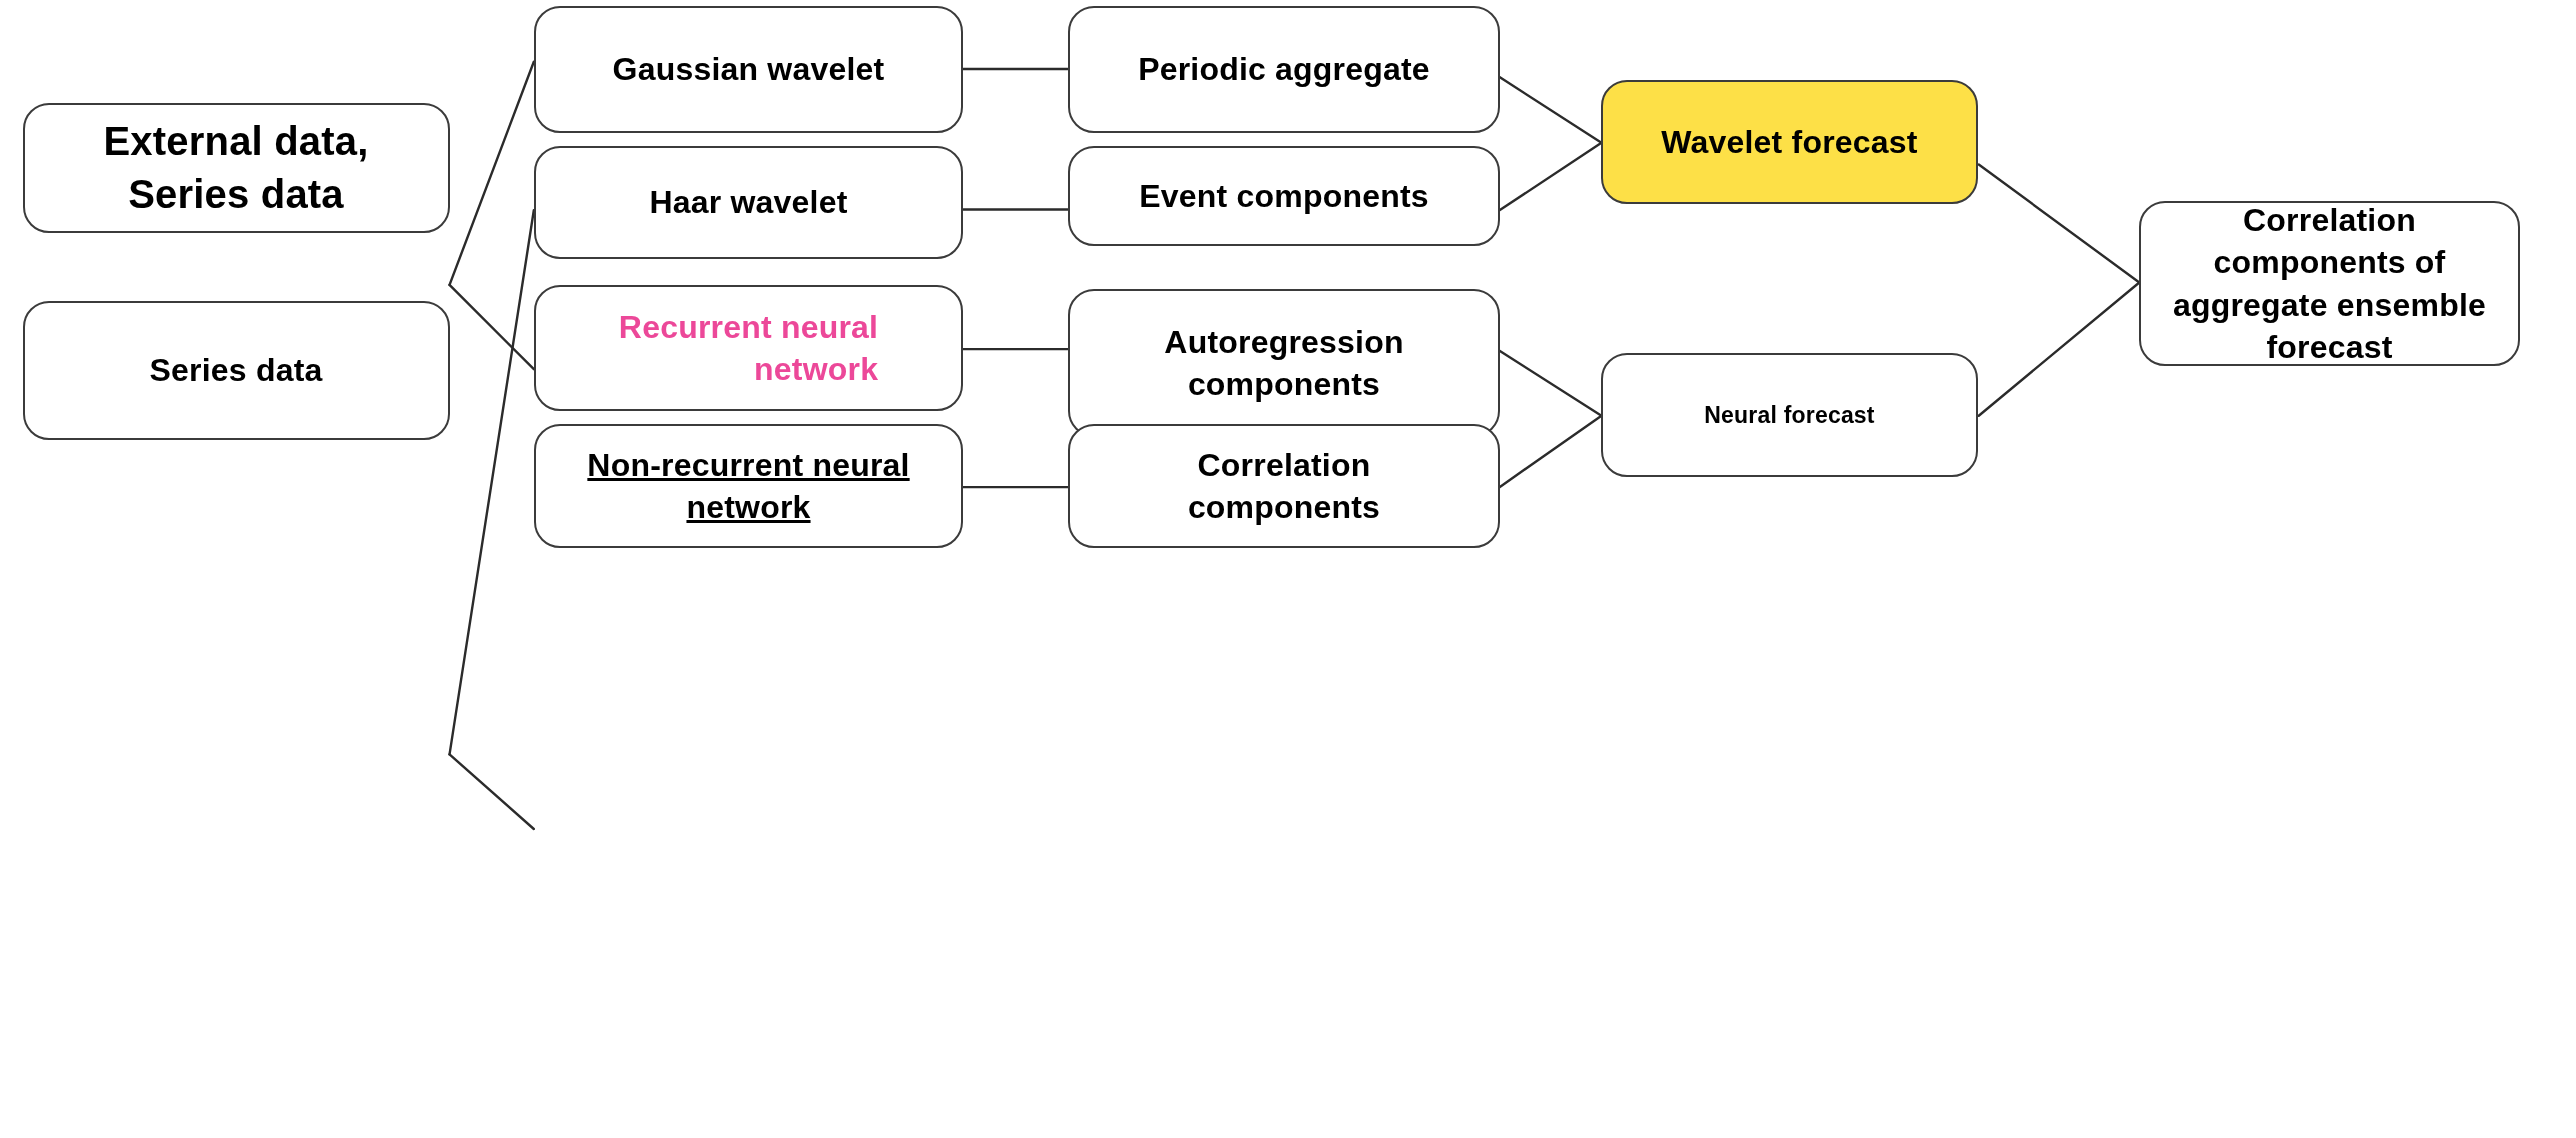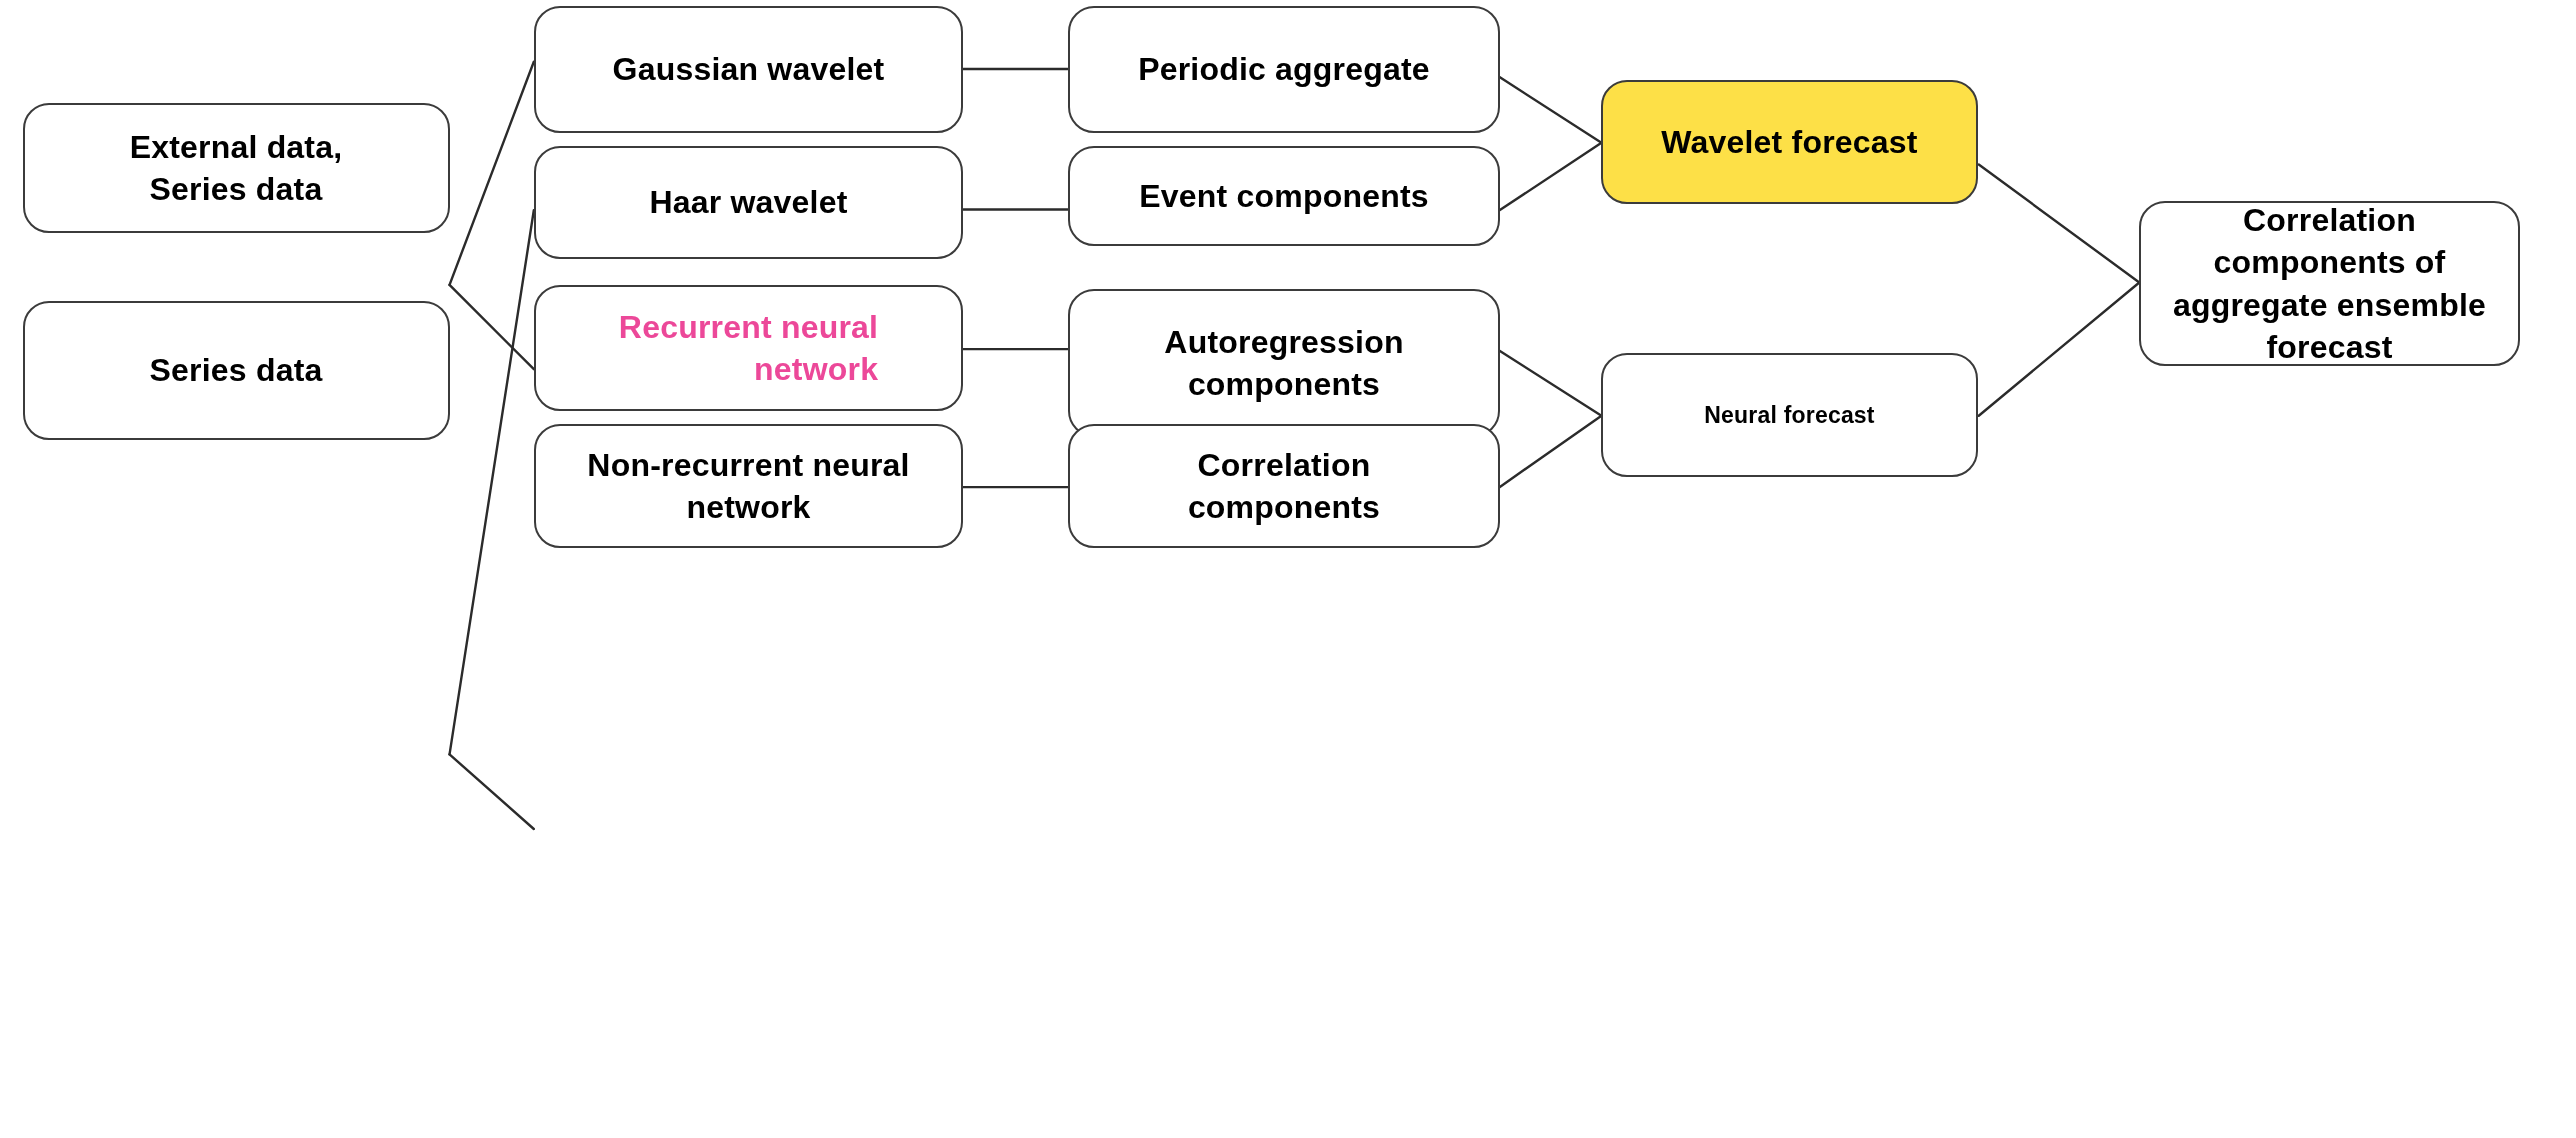--- a/index.html
+++ b/index.html
@@ -58,37 +58,37 @@
       <polyline points="1200,607 1330,607" fill="none" stroke="#2b2b2b" stroke-width="3" stroke-linecap="round" stroke-linejoin="round"></polyline>
       <polyline points="1868,96 1995,178" fill="none" stroke="#2b2b2b" stroke-width="3" stroke-linecap="round" stroke-linejoin="round"></polyline>
       <polyline points="1868,262 1995,178" fill="none" stroke="#2b2b2b" stroke-width="3" stroke-linecap="round" stroke-linejoin="round"></polyline>
       <polyline points="1868,437 1995,518" fill="none" stroke="#2b2b2b" stroke-width="3" stroke-linecap="round" stroke-linejoin="round"></polyline>
       <polyline points="1868,607 1995,518" fill="none" stroke="#2b2b2b" stroke-width="3" stroke-linecap="round" stroke-linejoin="round"></polyline>
       <polyline points="2465,205 2665,352" fill="none" stroke="#2b2b2b" stroke-width="3" stroke-linecap="round" stroke-linejoin="round"></polyline>
       <polyline points="2465,518 2665,352" fill="none" stroke="#2b2b2b" stroke-width="3" stroke-linecap="round" stroke-linejoin="round"></polyline>
     </svg>
   <div id="nodes-host">
       <div class="node" style="left: 22.5px; top: 103px; width: 427px; height: 130px; border-color: rgb(59, 59, 59); background: rgb(255, 255, 255);">
-        <div class="label" style="font-size: 32px; color: rgb(0, 0, 0);">External data,
+        <div class="label" style="font-size: 40px; color: rgb(0, 0, 0);">External data,
 Series data</div>
       </div>
       <div class="node" style="left: 22.5px; top: 301px; width: 427px; height: 139px; border-color: rgb(59, 59, 59); background: rgb(255, 255, 255);">
         <div class="label" style="font-size: 32px; color: rgb(0, 0, 0);">Series data</div>
       </div>
       <div class="node" style="left: 534px; top: 5.6px; width: 429px; height: 127px; border-color: rgb(59, 59, 59); background: rgb(255, 255, 255);">
         <div class="label" style="font-size: 32px; color: rgb(0, 0, 0);">Gaussian wavelet</div>
       </div>
       <div class="node" style="left: 534px; top: 146px; width: 429px; height: 113px; border-color: rgb(59, 59, 59); background: rgb(255, 255, 255);">
         <div class="label" style="font-size: 32px; color: rgb(0, 0, 0);">Haar wavelet</div>
       </div>
       <div class="node" style="left: 534px; top: 285px; width: 429px; height: 126px; border-color: rgb(59, 59, 59); background: rgb(255, 255, 255);">
         <div class="label" style="font-size: 32px; color: #ec4899; text-align: right;">Recurrent neural
 network</div>
       </div>
-      <div class="node" style="left: 534px; top: 424px; width: 429px; height: 124px; border-color: rgb(59, 59, 59); background: rgb(255, 255, 255);">
+      <div class="node" style="left: 534px; top: 424px; width: 429px; height: 124px; border-color: rgb(59, 59, 59); background: rgb(255, 255, 255); text-decoration: underline;">
         <div class="label" style="font-size: 32px; color: rgb(0, 0, 0);">Non-recurrent neural
 network</div>
       </div>
       <div class="node" style="left: 1068px; top: 5.6px; width: 432px; height: 127px; border-color: rgb(59, 59, 59); background: rgb(255, 255, 255);">
         <div class="label" style="font-size: 32px; color: rgb(0, 0, 0);">Periodic aggregate</div>
       </div>
       <div class="node" style="left: 1068px; top: 146px; width: 432px; height: 100px; border-color: rgb(59, 59, 59); background: rgb(255, 255, 255);">
         <div class="label" style="font-size: 32px; color: rgb(0, 0, 0);">Event components</div>
       </div>
       <div class="node" style="left: 1068px; top: 289px; width: 432px; height: 148px; border-color: rgb(59, 59, 59); background: rgb(255, 255, 255);">

